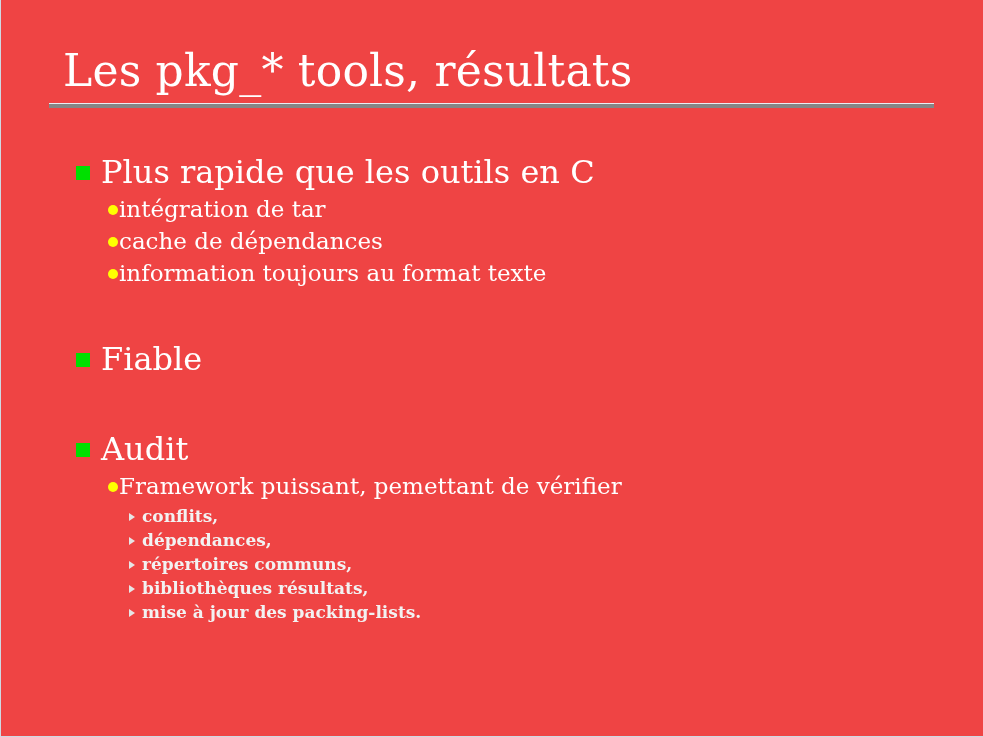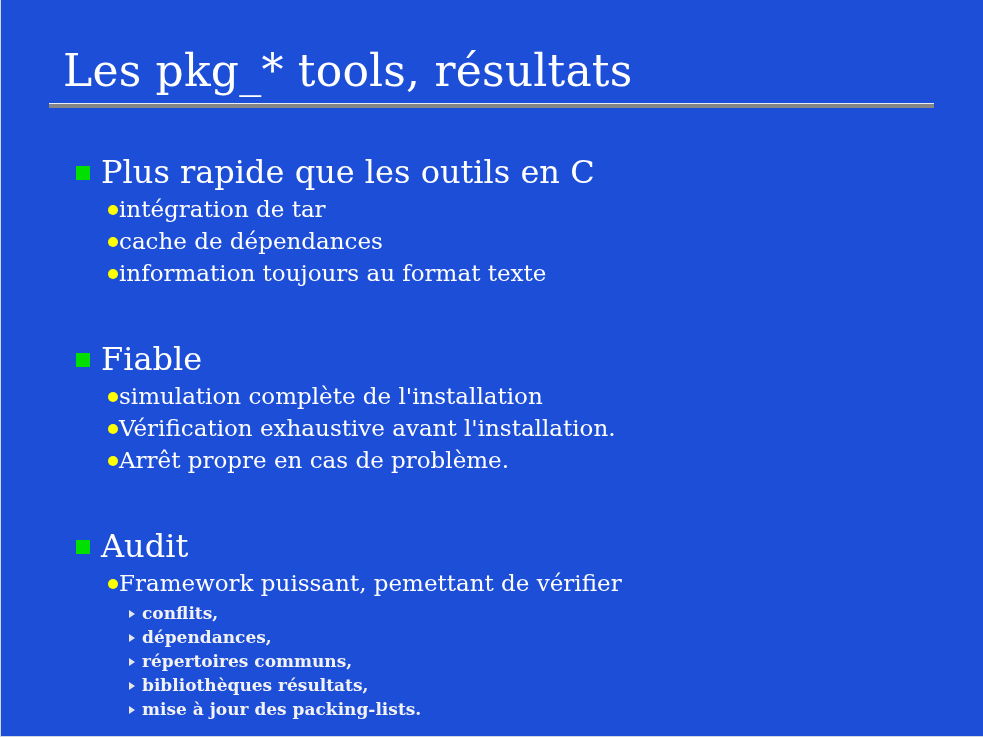--- a/index.html
+++ b/index.html
@@ -10,21 +10,21 @@
   }
   body {
     font-family: "DejaVu Serif", "Liberation Serif", serif;
   }
 
   .slide {
     position: relative;
     width: 983px;
     height: 737px;
     box-sizing: border-box;
-    background: #1d4ed8;
+    background: #ef4444;
     overflow: hidden;
     border-left: 1px solid #cfd8e2;
     border-bottom: 1px solid #cfd8e2;
   }
 
   
   .title-block {
     position: absolute;
     left: 48px;
     top: 44px;
@@ -166,34 +166,20 @@
       </div>
     </div>
 
     <div class="spacer-gap"></div>
 
     <div class="section">
       <div class="l1">
         <span class="bullet-square"></span>
         <span>Fiable</span>
       </div>
-      <div class="l2-list">
-        <div class="l2">
-          <span class="bullet-dot"></span>
-          <span>simulation complète de l'installation</span>
-        </div>
-        <div class="l2">
-          <span class="bullet-dot"></span>
-          <span>Vérification exhaustive avant l'installation.</span>
-        </div>
-        <div class="l2">
-          <span class="bullet-dot"></span>
-          <span>Arrêt propre en cas de problème.</span>
-        </div>
-      </div>
     </div>
 
     <div class="spacer-gap"></div>
 
     <div class="section">
       <div class="l1">
         <span class="bullet-square"></span>
         <span>Audit</span>
       </div>
       <div class="l2-list">

